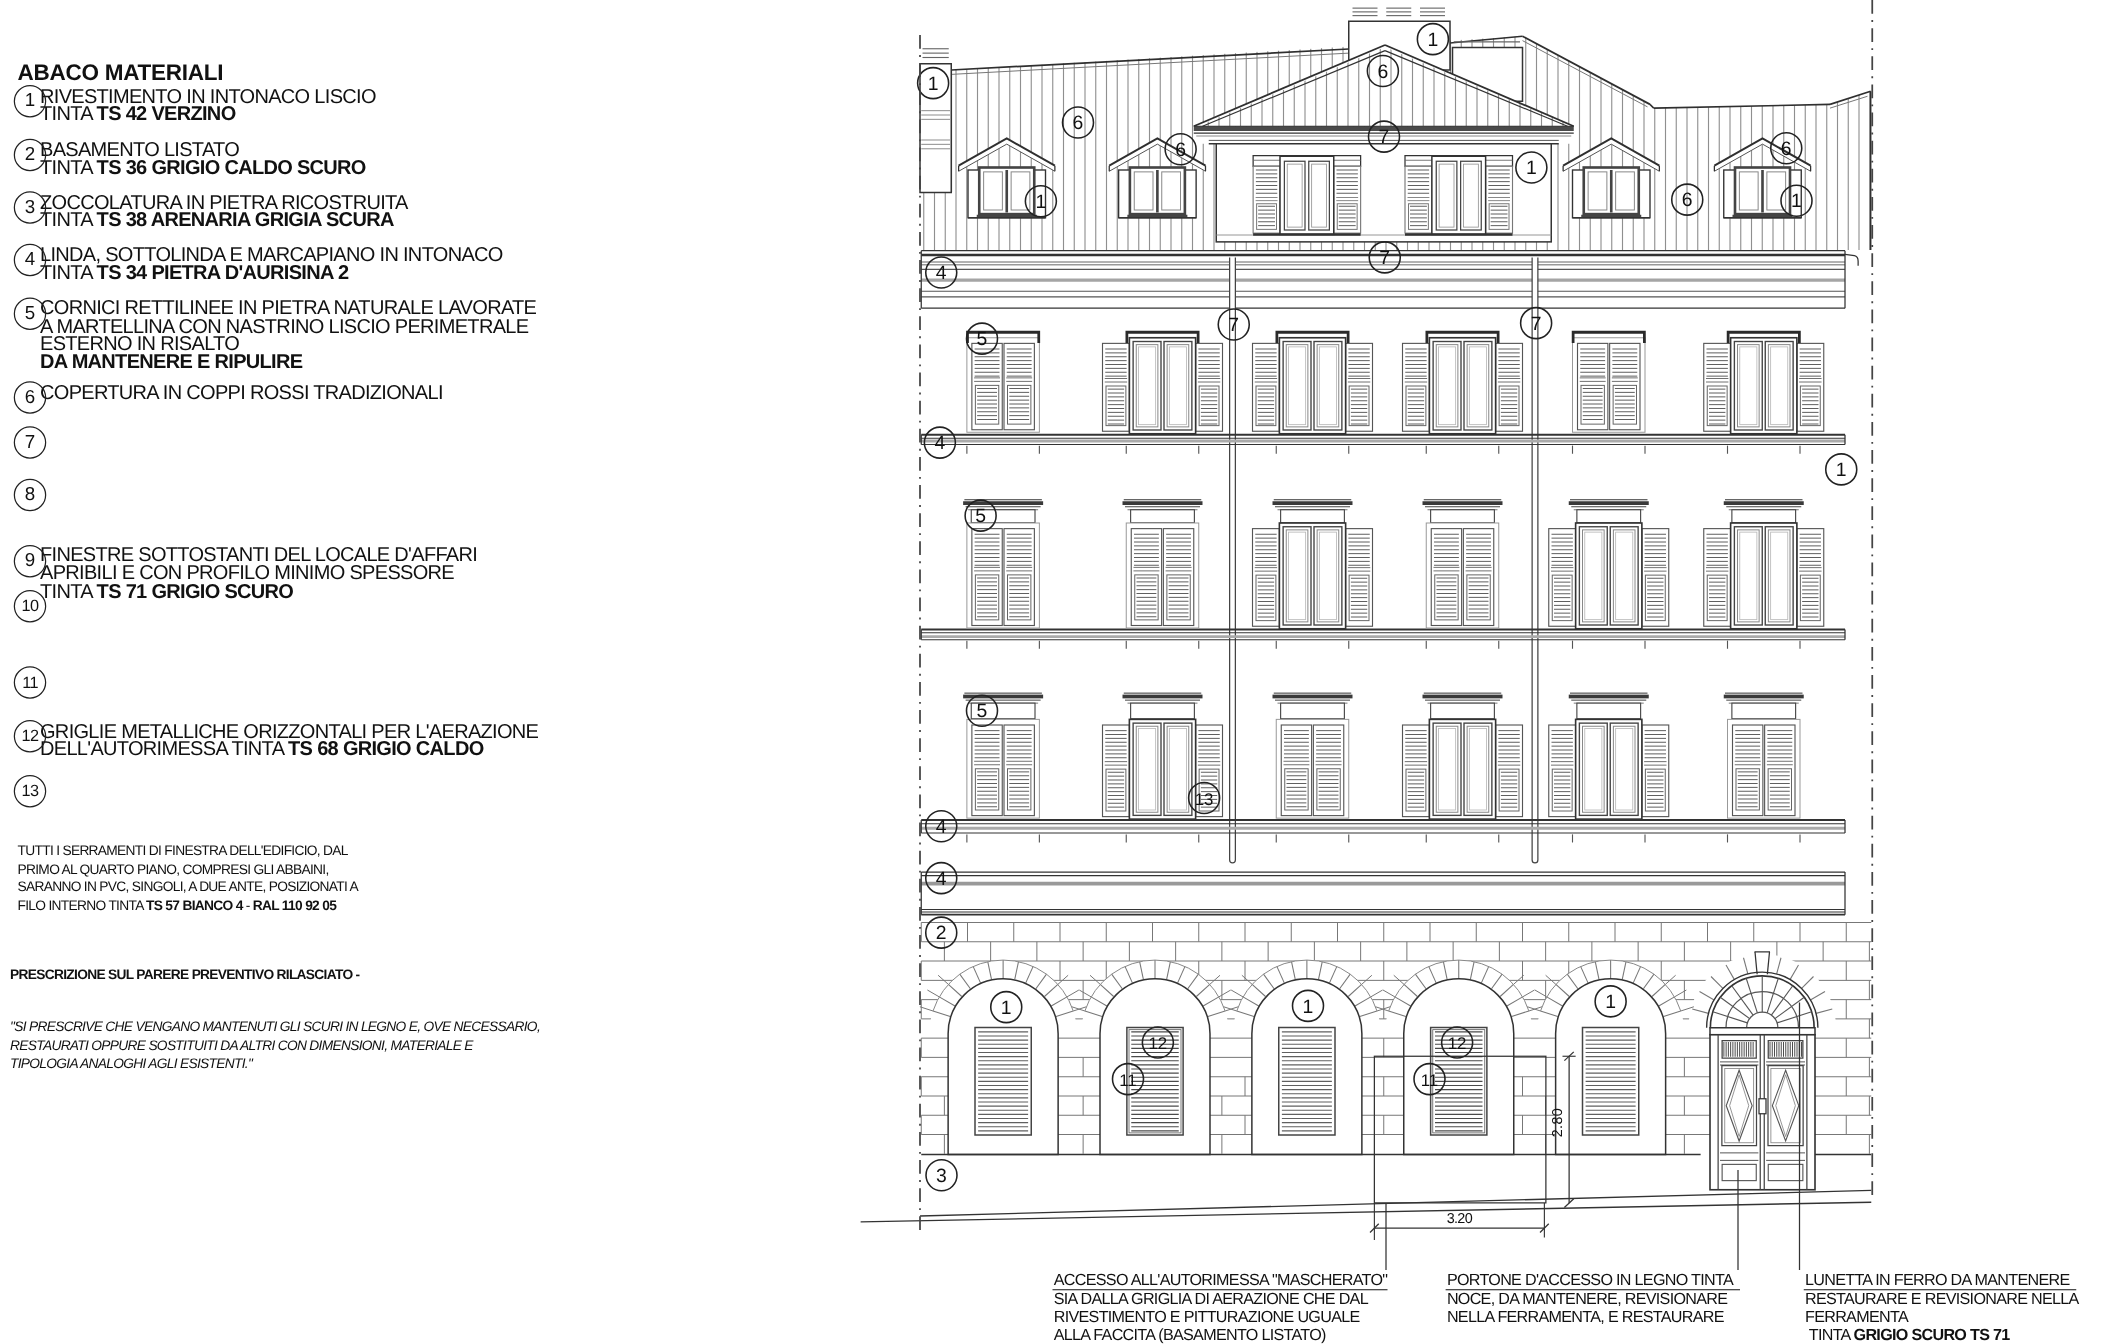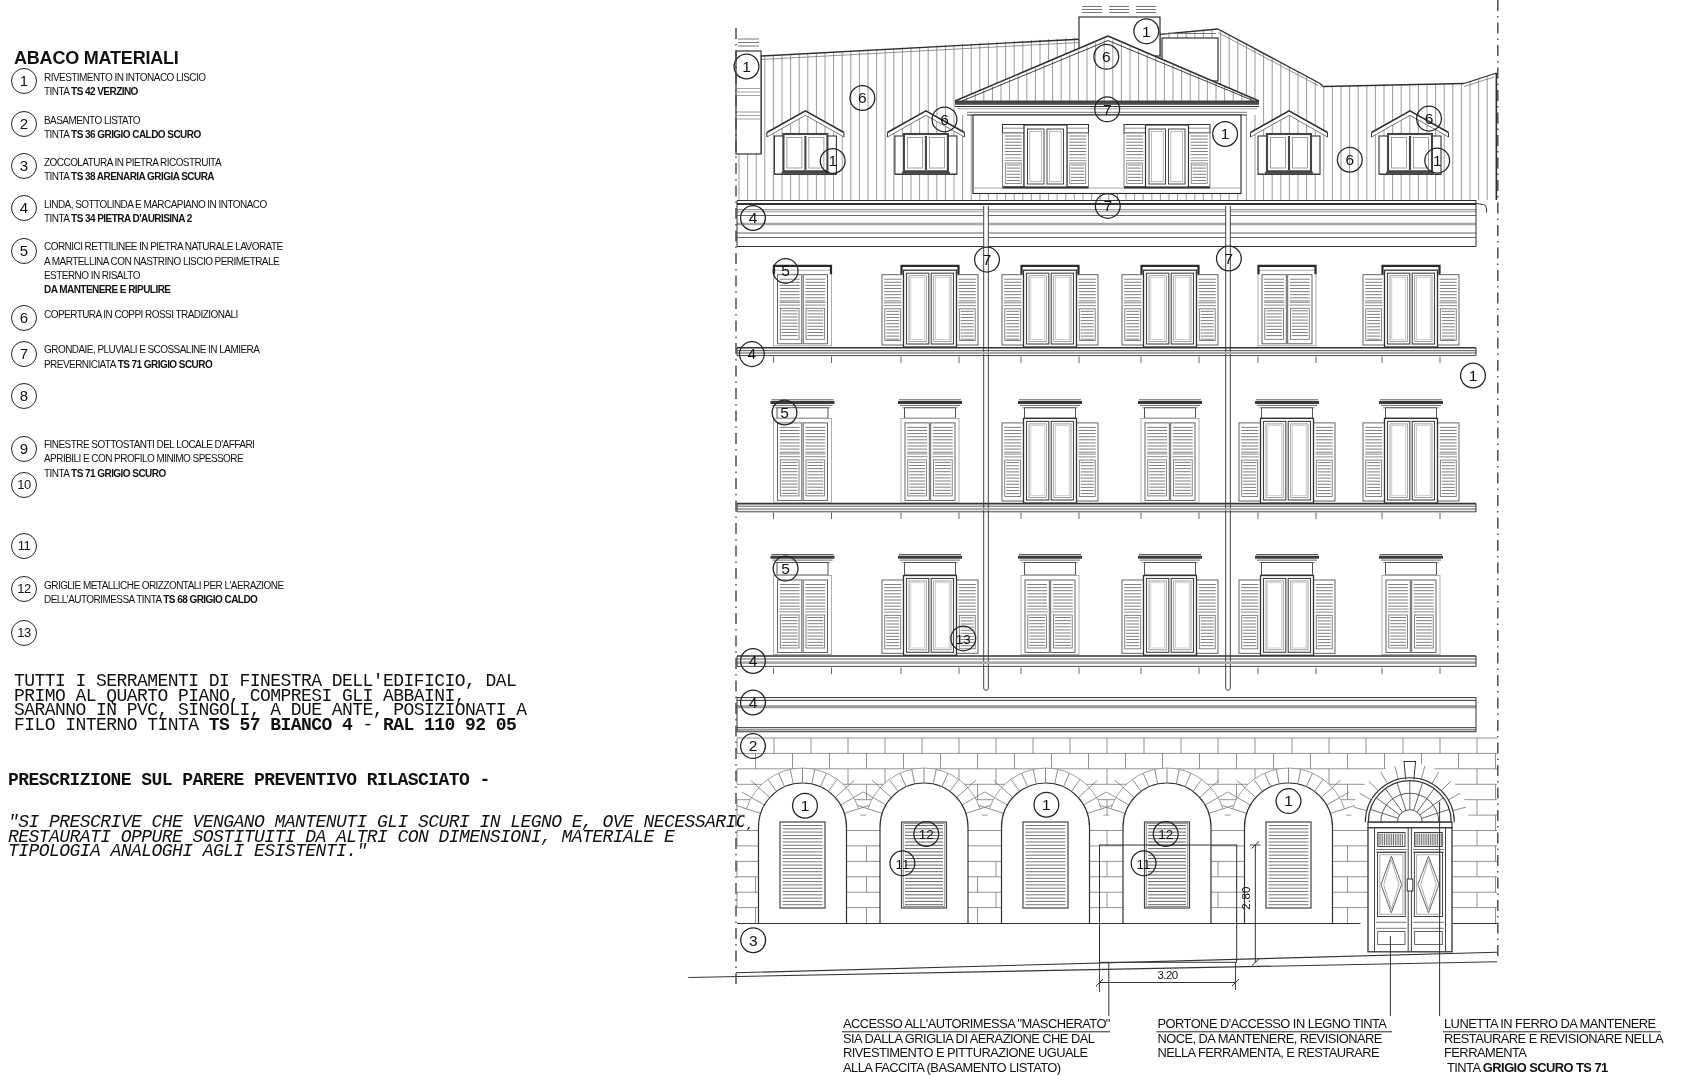--- a/index.html
+++ b/index.html
@@ -2,23 +2,23 @@
 <html><head><meta charset="utf-8"><style>
 * { margin:0; padding:0; box-sizing:border-box; }
 html,body { width:1700px; height:1075px; background:#fff; overflow:hidden; }
 body { font-family:"Liberation Sans",sans-serif; color:#111; position:relative; }
 #page { position:absolute; left:0; top:0; width:1700px; height:1075px; }
 svg { position:absolute; left:0; top:0; }
 svg text { font-family:"Liberation Sans",sans-serif; }
 .lgi { position:absolute; left:0; }
 .ci { position:absolute; left:11px; top:-2.5px; width:26px; height:26px; border:1.4px solid #222; border-radius:50%; text-align:center; line-height:24px; font-size:15px; }
 .lgi:nth-child(n+11) .ci { font-size:13px; letter-spacing:-0.5px; }
-.lt { margin-left:44px; font-size:10px; line-height:14.45px; letter-spacing:-0.55px; white-space:nowrap; }
+.lt { margin-left:32px; font-size:16px; line-height:14.45px; letter-spacing:-0.55px; white-space:nowrap; }
 .ttl { position:absolute; left:14px; top:37.5px; font-size:18px; font-weight:bold; letter-spacing:-0.2px;margin-top:10px; }
-.para { position:absolute; font-size:18px; line-height:14.45px; letter-spacing:-0.55px; white-space:nowrap;font-family:Liberation Mono, monospace; }
+.para { position:absolute; font-size:11px; line-height:14.45px; letter-spacing:-0.55px; white-space:nowrap; }
 </style></head>
 <body>
 <div id="page">
 
 <div class="ttl">ABACO MATERIALI</div>
 <div class="lgi" style="top:70.8px">
       <span class="ci">1</span>
       <div class="lt">RIVESTIMENTO IN INTONACO LISCIO<br>TINTA <b>TS 42 VERZINO</b></div>
     </div>
 <div class="lgi" style="top:113.5px">
@@ -36,21 +36,20 @@
 <div class="lgi" style="top:240.1px">
       <span class="ci">5</span>
       <div class="lt">CORNICI RETTILINEE IN PIETRA NATURALE LAVORATE<br>A MARTELLINA CON NASTRINO LISCIO PERIMETRALE<br>ESTERNO IN RISALTO<br><b>DA MANTENERE E RIPULIRE</b></div>
     </div>
 <div class="lgi" style="top:307.9px">
       <span class="ci">6</span>
       <div class="lt">COPERTURA IN COPPI ROSSI TRADIZIONALI</div>
     </div>
 <div class="lgi" style="top:343.1px">
       <span class="ci">7</span>
-      <div class="lt">GRONDAIE, PLUVIALI E SCOSSALINE IN LAMIERA<br>PREVERNICIATA <b>TS 71 GRIGIO SCURO</b></div>
     </div>
 <div class="lgi" style="top:385.2px">
       <span class="ci">8</span>
     </div>
 <div class="lgi" style="top:438.0px">
       <span class="ci">9</span>
       <div class="lt">FINESTRE SOTTOSTANTI DEL LOCALE D'AFFARI<br>APRIBILI E CON PROFILO MINIMO SPESSORE<br>TINTA <b>TS 71 GRIGIO SCURO</b></div>
     </div>
 <div class="lgi" style="top:474px">
       <span class="ci">10</span>

